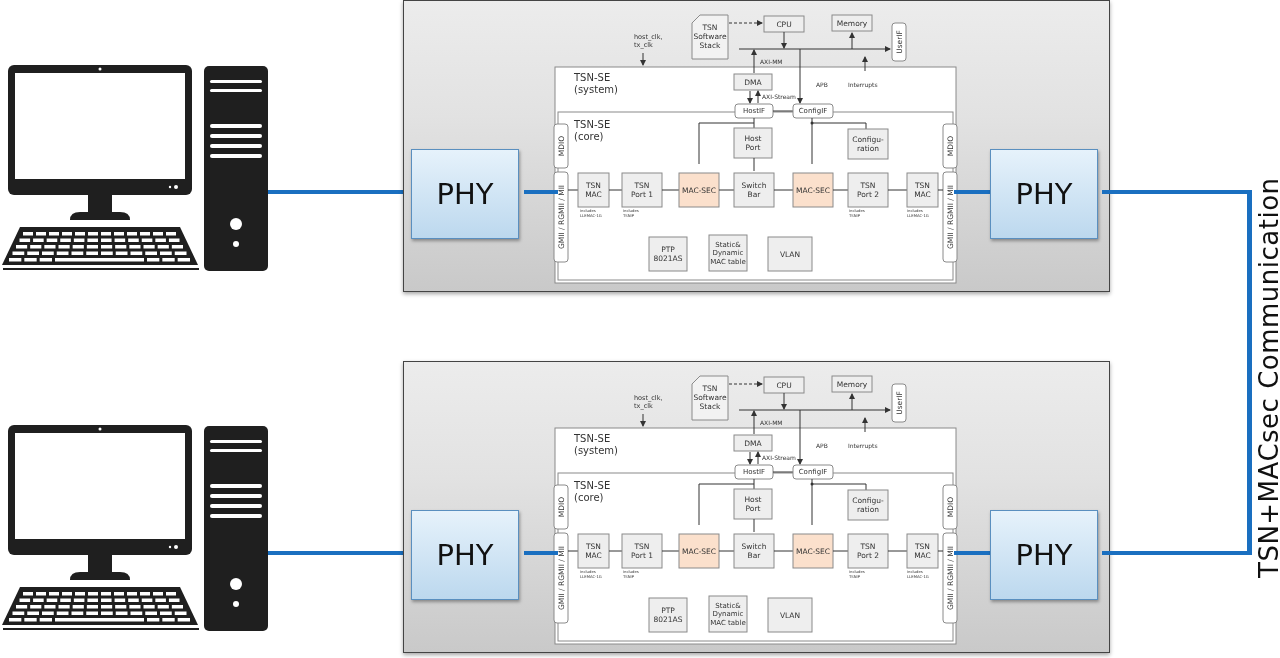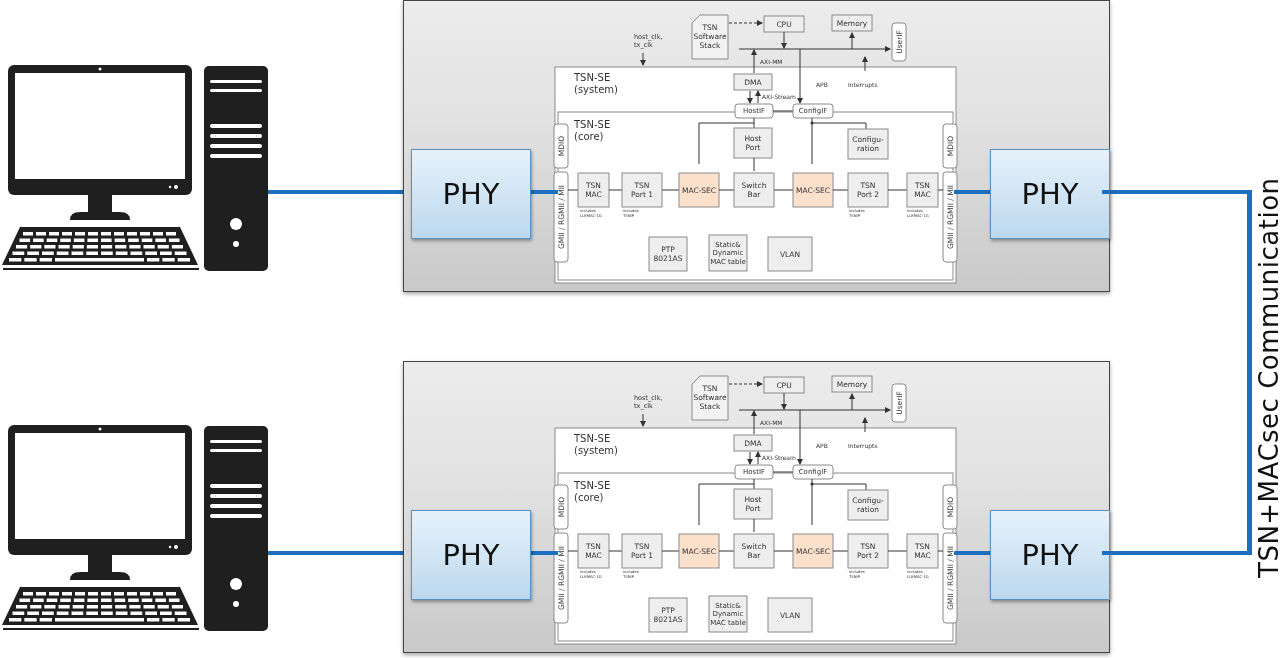--- a/index.html
+++ b/index.html
@@ -14,21 +14,21 @@
     border: 1.5px solid #444;
     background: linear-gradient(to bottom, #ececec 0%, #e2e2e2 40%, #c9c9c9 100%);
     box-shadow: 0 2px 4px rgba(0,0,0,0.35);
   }
   .panel-svg { position: absolute; left: 0; top: 0; width: 707px; height: 292px; }
 
   .blk-text { font-family: "DejaVu Sans", sans-serif; fill: #333; text-anchor: middle; }
   .lbl { font-family: "DejaVu Sans", sans-serif; fill: #333; }
 
   .phy {
-    position: absolute; width: 120px; height: 90px;
+    position: absolute; width: 108px; height: 90px;
     background: linear-gradient(to bottom, #e6f2fb 0%, #bcd8ee 100%);
     border: 1.5px solid #5a8fbf;
     box-shadow: 1px 2px 3px rgba(0,0,0,0.35);
     display: flex; align-items: center; justify-content: center;
     font-family: "DejaVu Sans", sans-serif; font-size: 29px; color: #111;
   }
 
   .wire { position: absolute; background: #1a6fc0; }
 
   .vertical-caption {

